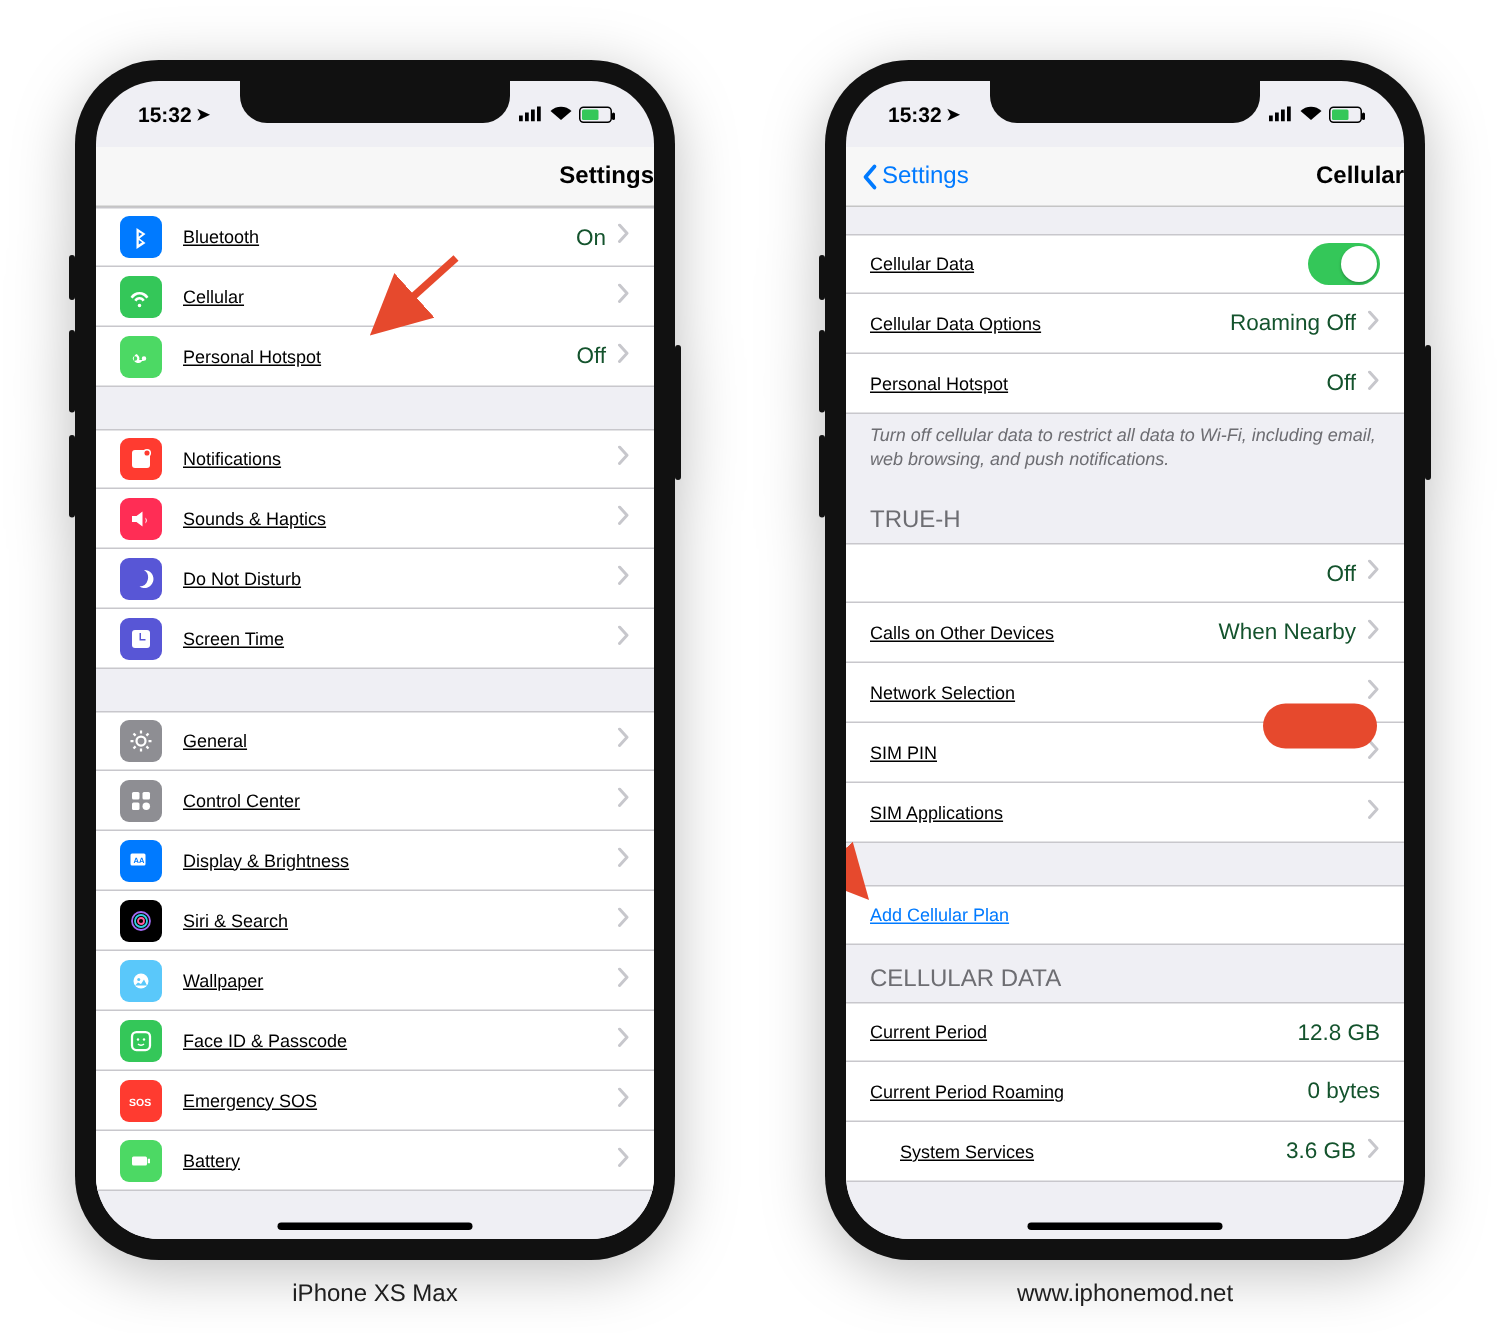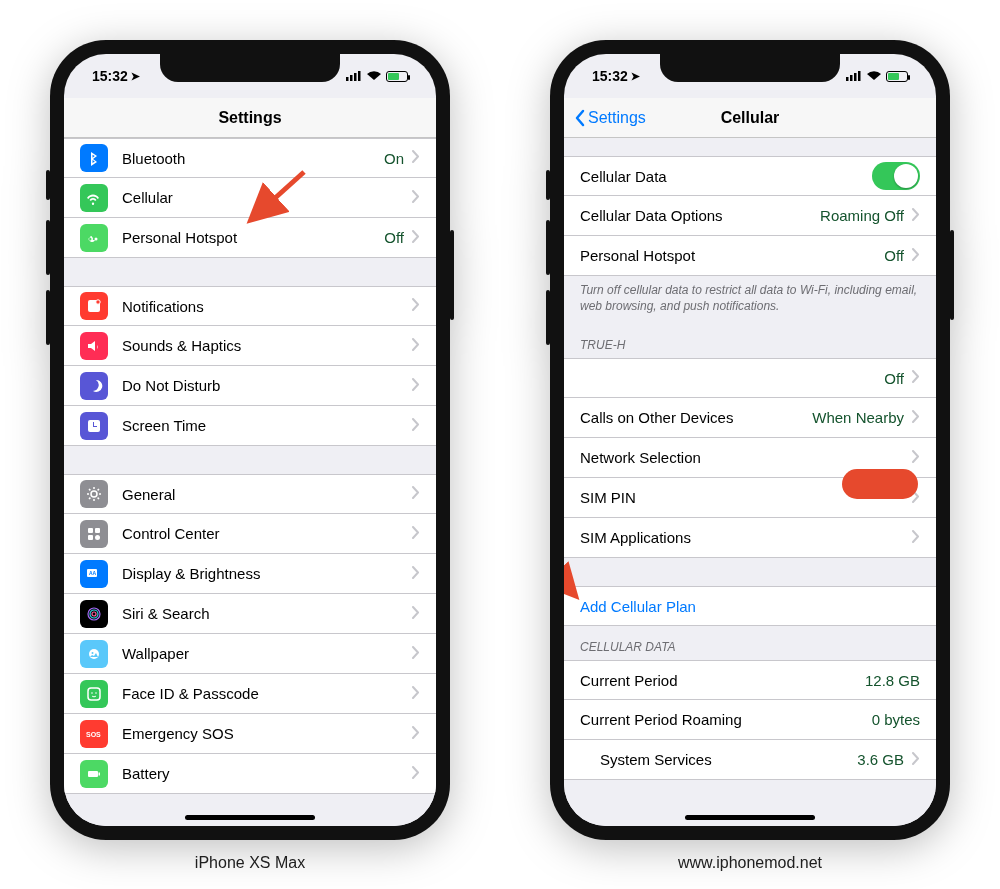--- a/index.html
+++ b/index.html
@@ -73,21 +73,21 @@
   }
   .battery::after { content:""; position:absolute; right:-3px; top:3px; width:2px; height:5px; background:#000; border-radius:1px;}
   .battery-fill { height:100%; background:#34c759; border-radius:1px; }
 
   
   .navbar {
     position:absolute; top:44px; left:0; right:0;
     height:40px;
     background:rgba(247,247,247,0.95);
     border-bottom:0.5px solid rgba(0,0,0,0.2);
-    display:flex; align-items:center; justify-content:center;
+    display:flex; align-items:center; justify-content:flex-end;
   }
   .navbar .title { font-size:16px; font-weight:600; color:#000; }
   .navbar .back {
     position:absolute; left:10px; top:0; bottom:0;
     display:flex; align-items:center;
     color:#007aff; font-size:16px;
     cursor:pointer;
   }
   .navbar .back svg { margin-right:2px; }
 
@@ -95,24 +95,23 @@
   .content {
     position:absolute; top:84px; bottom:0; left:0; right:0;
     overflow:hidden;
     background:#efeff4;
   }
 
   .group { margin-bottom: 0; }
   .group-gap { height: 28px; }
   .group-gap.sm { height: 18px; }
   .group-header {
-    font-size:12px; color:#6d6d72;
+    font-size:16px; color:#6d6d72;
     padding: 14px 16px 6px 16px;
     text-transform: uppercase;
-    font-style: italic;
   }
   .group-footer {
     font-size:12px; color:#6d6d72;
     padding: 6px 16px 10px 16px;
     line-height:1.35;
     font-style:italic;
   }
 
   .row {
     background:#fff;
@@ -125,21 +124,21 @@
   }
   .row:first-child { border-top:0.5px solid #c8c7cc; }
   .row .icon {
     width:28px; height:28px; border-radius:6px;
     margin-right:14px;
     display:flex; align-items:center; justify-content:center;
     flex-shrink:0;
   }
   .row .icon svg { width:18px; height:18px; }
   .row.indent { padding-left: 36px; }
-  .row .label { flex:1; font-size:15px; color:#000; white-space:nowrap; overflow:hidden; text-overflow:ellipsis;}
+  .row .label { flex:1; font-size:12px; color:#000; white-space:nowrap; overflow:hidden; text-overflow:ellipsis;text-decoration:underline;}
   .row .value { font-size:15px; color:#14532d; margin-left:auto; }
   .row .chev { margin-left:8px; color:#c7c7cc; flex-shrink:0;}
   .row.link .label { color:#007aff; }
   .row .toggle {
     width:48px; height:28px; border-radius:14px; background:#34c759;
     position:relative; margin-left:auto;
   }
   .row .toggle::after {
     content:""; position:absolute; right:2px; top:2px;
     width:24px; height:24px; background:#fff; border-radius:50%;

